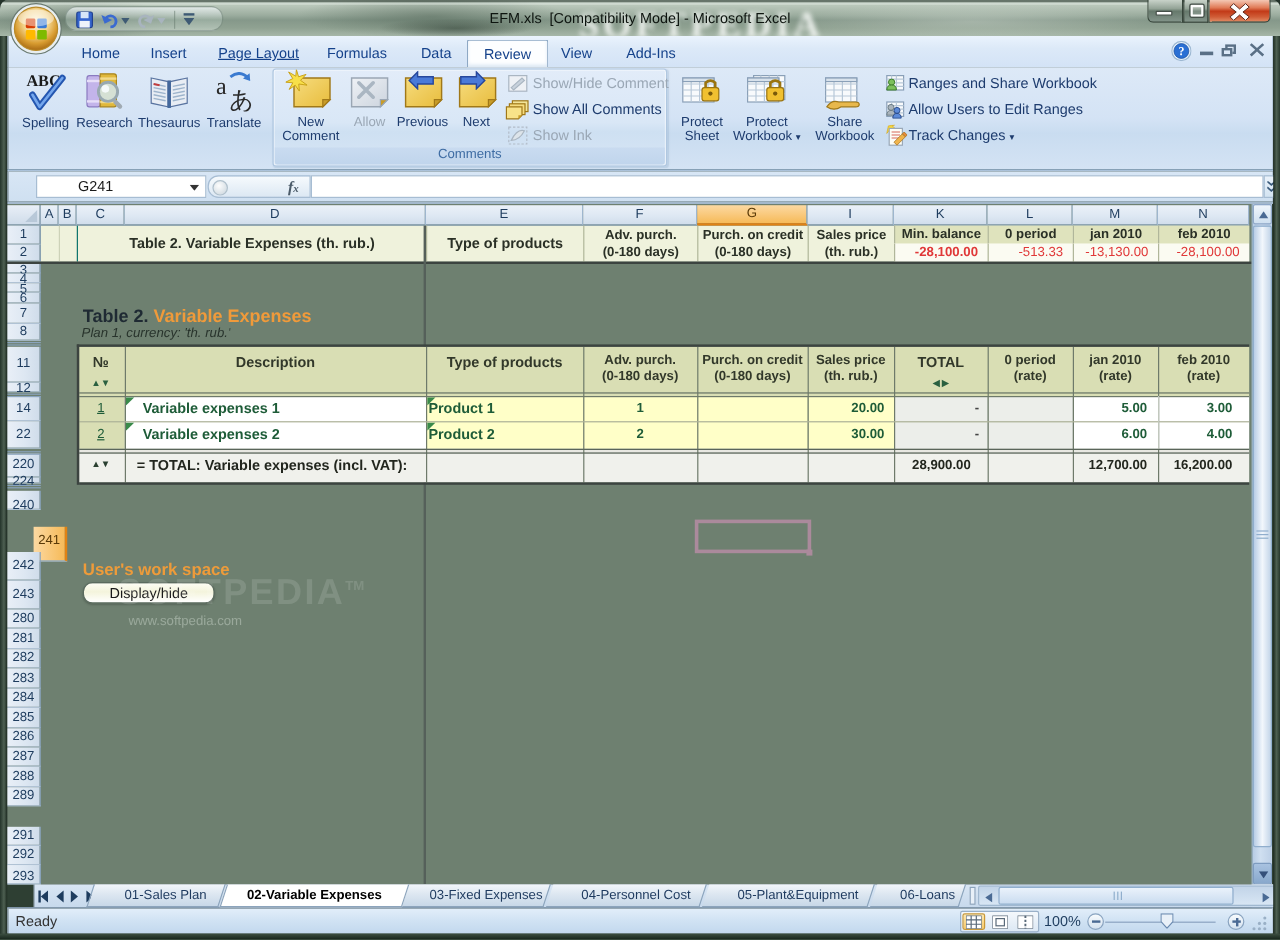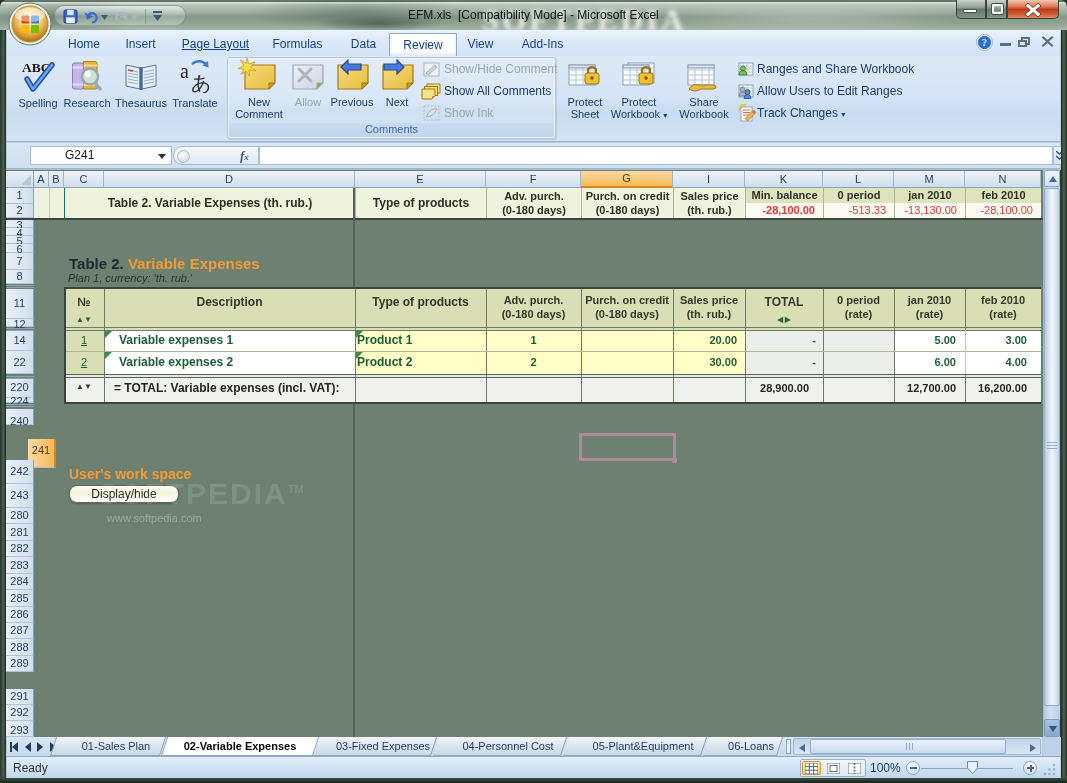--- a/index.html
+++ b/index.html
@@ -556,21 +556,21 @@
  <div class="abs" style="left:3px;top:272px;width:10px;height:1px;background:#90aecd;"></div>
  <div class="abs" style="left:3px;top:275px;width:10px;height:1px;background:#90aecd;"></div>
  <div class="abs" style="left:3px;top:278px;width:10px;height:1px;background:#90aecd;"></div>
  <div class="abs" style="left:0px;top:549px;width:16px;height:18px;background:linear-gradient(180deg,#a8c2e0,#88a8cc);border:1px solid #7e9cc0;border-radius:2px;">
   <svg class="abs" style="left:4px;top:6px;" width="8" height="6" viewBox="0 0 8 6">
         <path d="M4 6 L8 0 L0 0 Z" fill="#35507a"></path>
       </svg>
  </div>
 </div>
 <div class="abs" style="left:1043px;top:737px;width:18px;height:19px;background:#bdd2e8;"></div>
-<div id="sheettabs" class="abs" style="width:1037px;">
+<div id="sheettabs" class="abs" style="width:1037px;margin-left:22px;">
 <svg class="abs" style="left:1px;top:3px;" width="13" height="14" viewBox="0 0 13 14">
       <path d="M10 2 L4 7 L10 12 Z M2 2 L4 2 L4 12 L2 12 Z" fill="#1e3c5e"></path>
     </svg>
 <svg class="abs" style="left:14px;top:3px;" width="13" height="14" viewBox="0 0 13 14">
       <path d="M10 2 L4 7 L10 12 Z" fill="#1e3c5e"></path>
     </svg>
 <svg class="abs" style="left:27px;top:3px;" width="13" height="14" viewBox="0 0 13 14">
       <path d="M3 2 L9 7 L3 12 Z" fill="#1e3c5e"></path>
     </svg>
 <svg class="abs" style="left:40px;top:3px;" width="13" height="14" viewBox="0 0 13 14">

